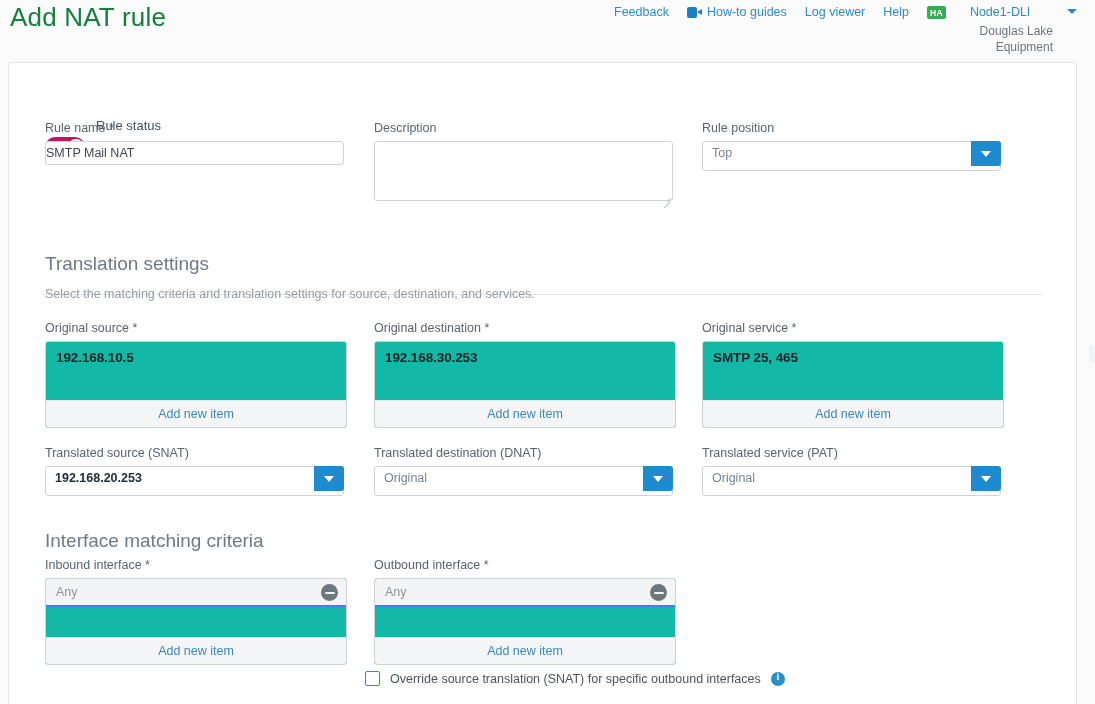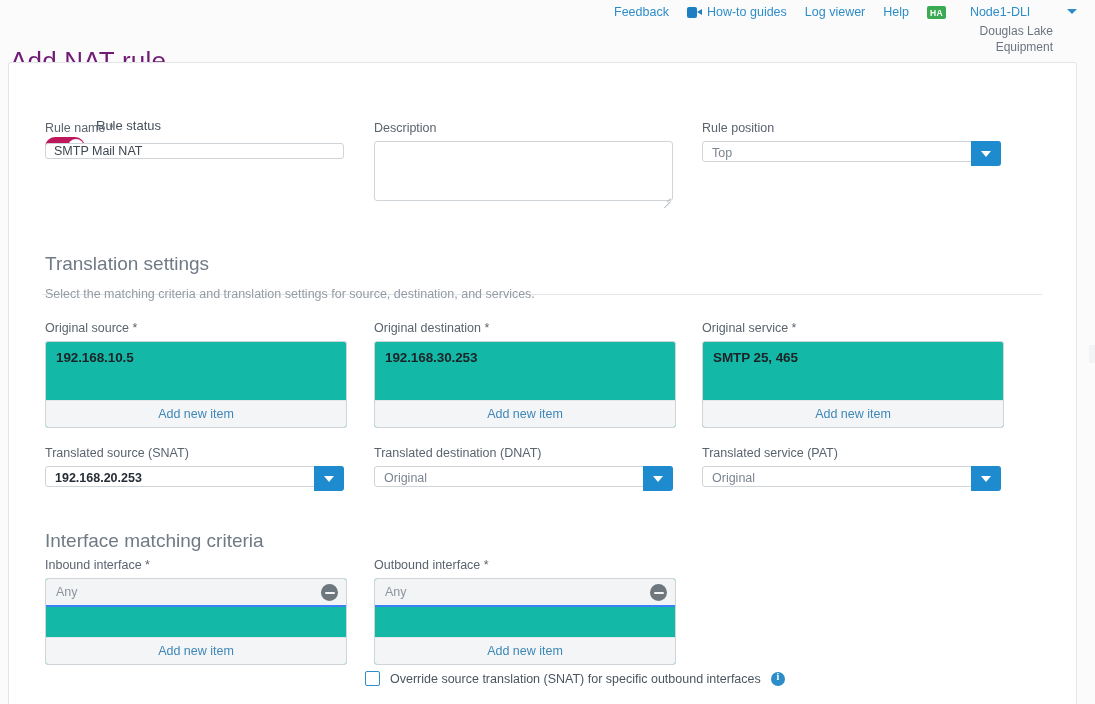--- a/index.html
+++ b/index.html
@@ -12,23 +12,22 @@
   }
   .page { position: relative; width: 1095px; height: 704px; background: #fbfbfc; }
 
   
   .topbar {
     position: absolute; left: 0; top: 0; width: 1095px; height: 46px;
     background: #fbfbfc;
   }
   .page-title {
     position: absolute; left: 10px; top: 0px;
-    font-size: 26px; color: #701a75; font-weight: 400; letter-spacing: .2px;
+    font-size: 26px; color: #15803d; font-weight: 400; letter-spacing: .2px;
     line-height: 34px;
-    margin-top: 44px;
   }
   .topnav {
     position: absolute; right: 18px; top: 3px;
     display: flex; align-items: flex-start; gap: 0px;
   }
   .tn-link {
     font-size: 12.5px; color: #2d8dc8; line-height: 18px;
     margin-right: 18px; white-space: nowrap; cursor: pointer;
   }
   .tn-vid { display: inline-flex; align-items: center; gap: 5px; }
@@ -69,38 +68,38 @@
   .toggle-label { font-size: 13px; color: #45505c; }
 
   
   .field-label { font-size: 12.5px; color: #5a646f; margin-bottom: 5px; line-height: 16px; }
 
   .col-a { position: absolute; left: 36px; }
   .col-b { position: absolute; left: 365px; }
   .col-c { position: absolute; left: 693px; }
 
   .text-input {
-    width: 299px; height: 16px; border: 1px solid #cfd4d8; border-radius: 3px;
-    background: #fff; font-size: 12.5px; color: #3d4751; padding: 3px 8px;
+    width: 299px; height: 24px; border: 1px solid #cfd4d8; border-radius: 3px;
+    background: #fff; font-size: 12.5px; color: #3d4751; padding: 3px 0;
     font-family: "Liberation Sans", sans-serif; outline: none;
   }
   .textarea {
     width: 299px; height: 60px; border: 1px solid #cfd4d8; border-radius: 3px;
     background: #fff; font-size: 12.5px; color: #3d4751; padding: 4px 8px;
     font-family: "Liberation Sans", sans-serif; outline: none; resize: none;
   }
   .ta-wrap { position: relative; width: 299px; }
   .ta-grip { position: absolute; right: 2px; bottom: 2px; width: 10px; height: 10px; pointer-events: none; }
   .ta-grip i { position: absolute; right: 0; background: #b7bcc1; height: 1px; transform-origin: right bottom; }
   .ta-grip i:nth-child(1) { bottom: 1px; width: 9px; transform: rotate(-45deg); }
   .ta-grip i:nth-child(2) { bottom: 1px; width: 5px; transform: rotate(-45deg); right: 0px; top: 5px;}
 
   
   .select {
-    position: relative; width: 299px; height: 21px;
+    position: relative; width: 299px; height: 30px;
     border: 1px solid #cfd4d8; border-radius: 3px; background: #fff; cursor: pointer;
   }
   .select .val {
     position: absolute; left: 9px; top: 0; line-height: 23px; font-size: 12.5px; color: #7b858f;
   }
   .select.bold .val { color: #262d34; font-weight: 700; }
   .select .btn {
     position: absolute; right: -1px; top: -1px; width: 30px; height: 25px;
     background: #1d8bcd; border-radius: 0 3px 3px 0;
   }

